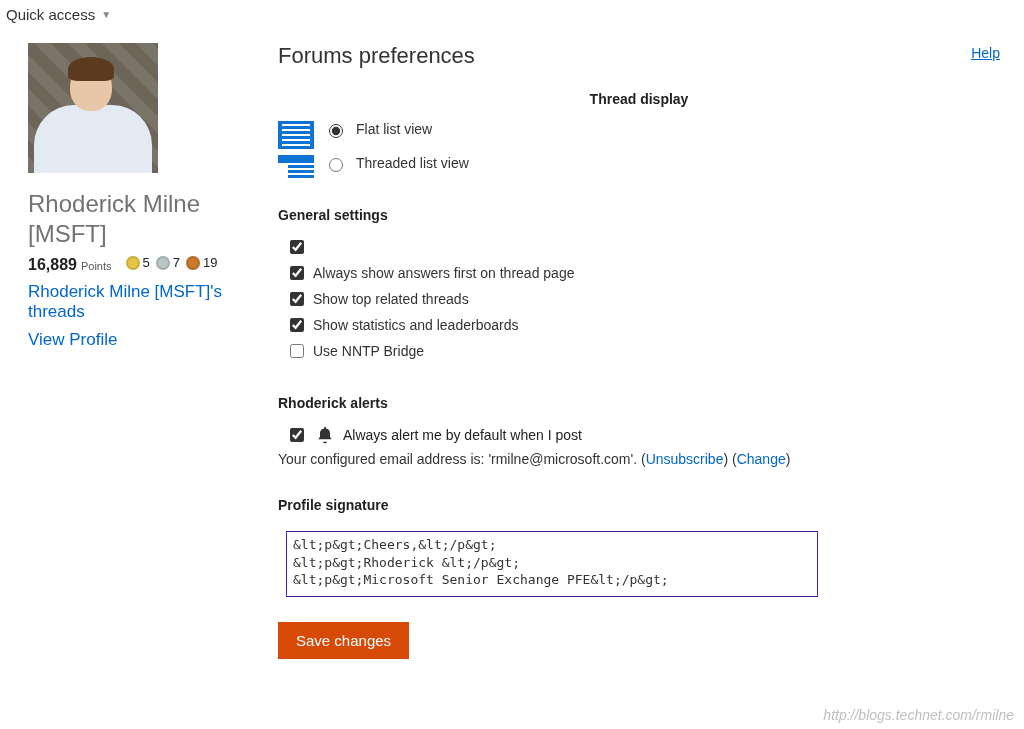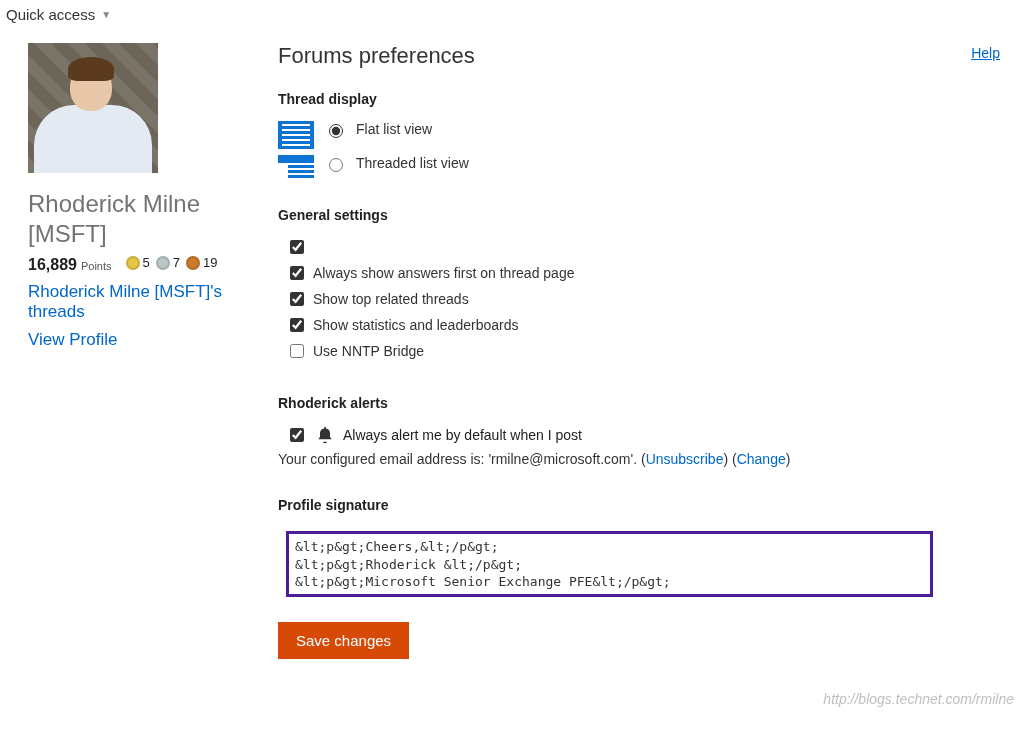--- a/index.html
+++ b/index.html
@@ -142,21 +142,21 @@
     font-weight:300;
     font-size:22px;
     margin:0 0 22px 0;
     color:#333;
   }
   .section-title{
     font-weight:600;
     font-size:14px;
     margin:24px 0 14px 0;
   }
-  .first-section{margin-top:4px;}
+  .first-section{margin-top:4px;text-align:center;}
   .radio-row{
     display:flex;
     gap:10px;
     margin:4px 0 6px 0;
   }
   .radio-icon{
     width:36px;height:28px;
     display:flex;flex-direction:column;justify-content:center;gap:3px;
     padding:3px 4px;
   }
@@ -182,47 +182,47 @@
     display:flex;align-items:center;gap:8px;margin:6px 0 6px 8px;
   }
   .bell{
     width:20px;height:20px;
   }
   .email-line{
     font-size:14px;color:#333;margin-top:6px;
   }
   .email-line a{color:var(--accent);text-decoration:none;}
   textarea{
-    width:647px;
+    width:532px;
     height:66px;
     margin-top:4px;
     margin-left:8px;
     font-family:Consolas,Menlo,monospace;
     font-size:13px;
     line-height:1.35;
     resize:none;
-    border:3px solid #4c1d95;
+    border:1px solid #4c1d95;
     padding:4px 6px;
     overflow-y:scroll;
     background:#fff;
     color:#333;
   }
   .save-btn{
     margin-top:22px;
     background:var(--orange);
     color:#fff;
     border:none;
     font-size:15px;
     padding:10px 18px;
     cursor:pointer;
     font-family:inherit;
   }
   .watermark{
     position:absolute;
-    right:10px;bottom:22px;
+    right:10px;bottom:6px;
     color:#bfbfbf;
     font-size:14px;
     font-style:italic;
     font-family:"Segoe UI",Arial,sans-serif;
   }
 </style>
 </head>
 <body>
 
 <div class="quick-access">

